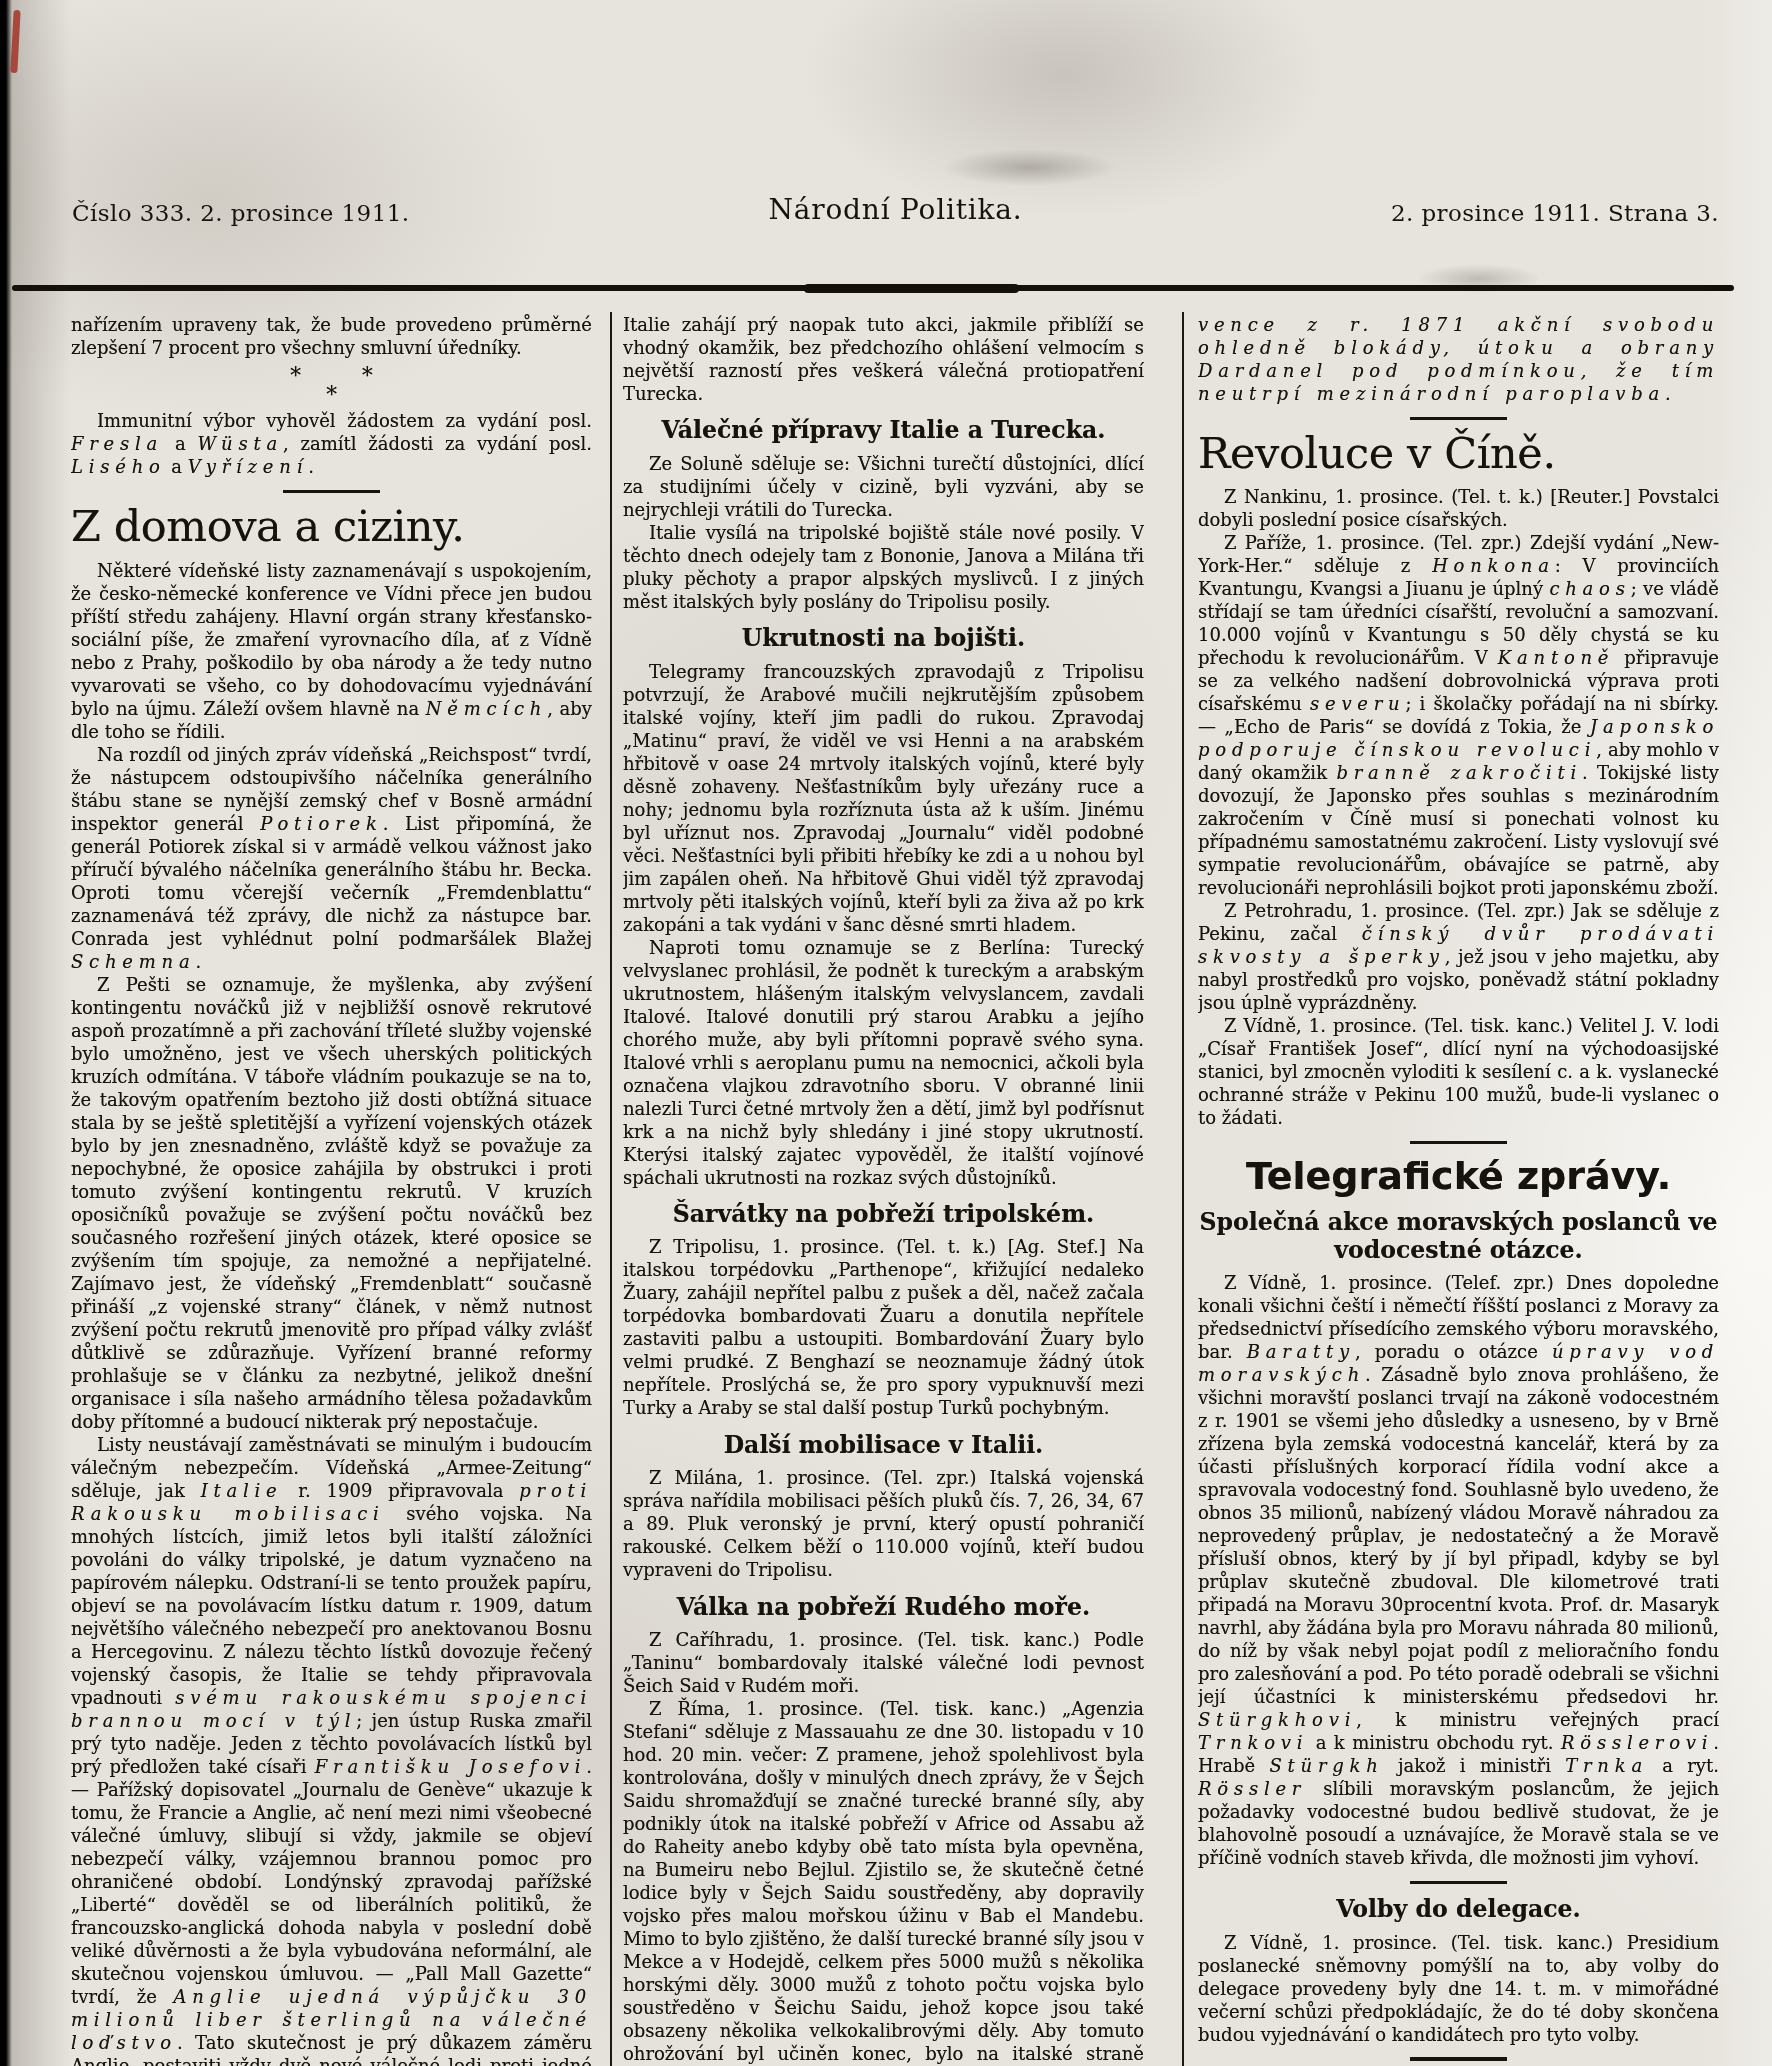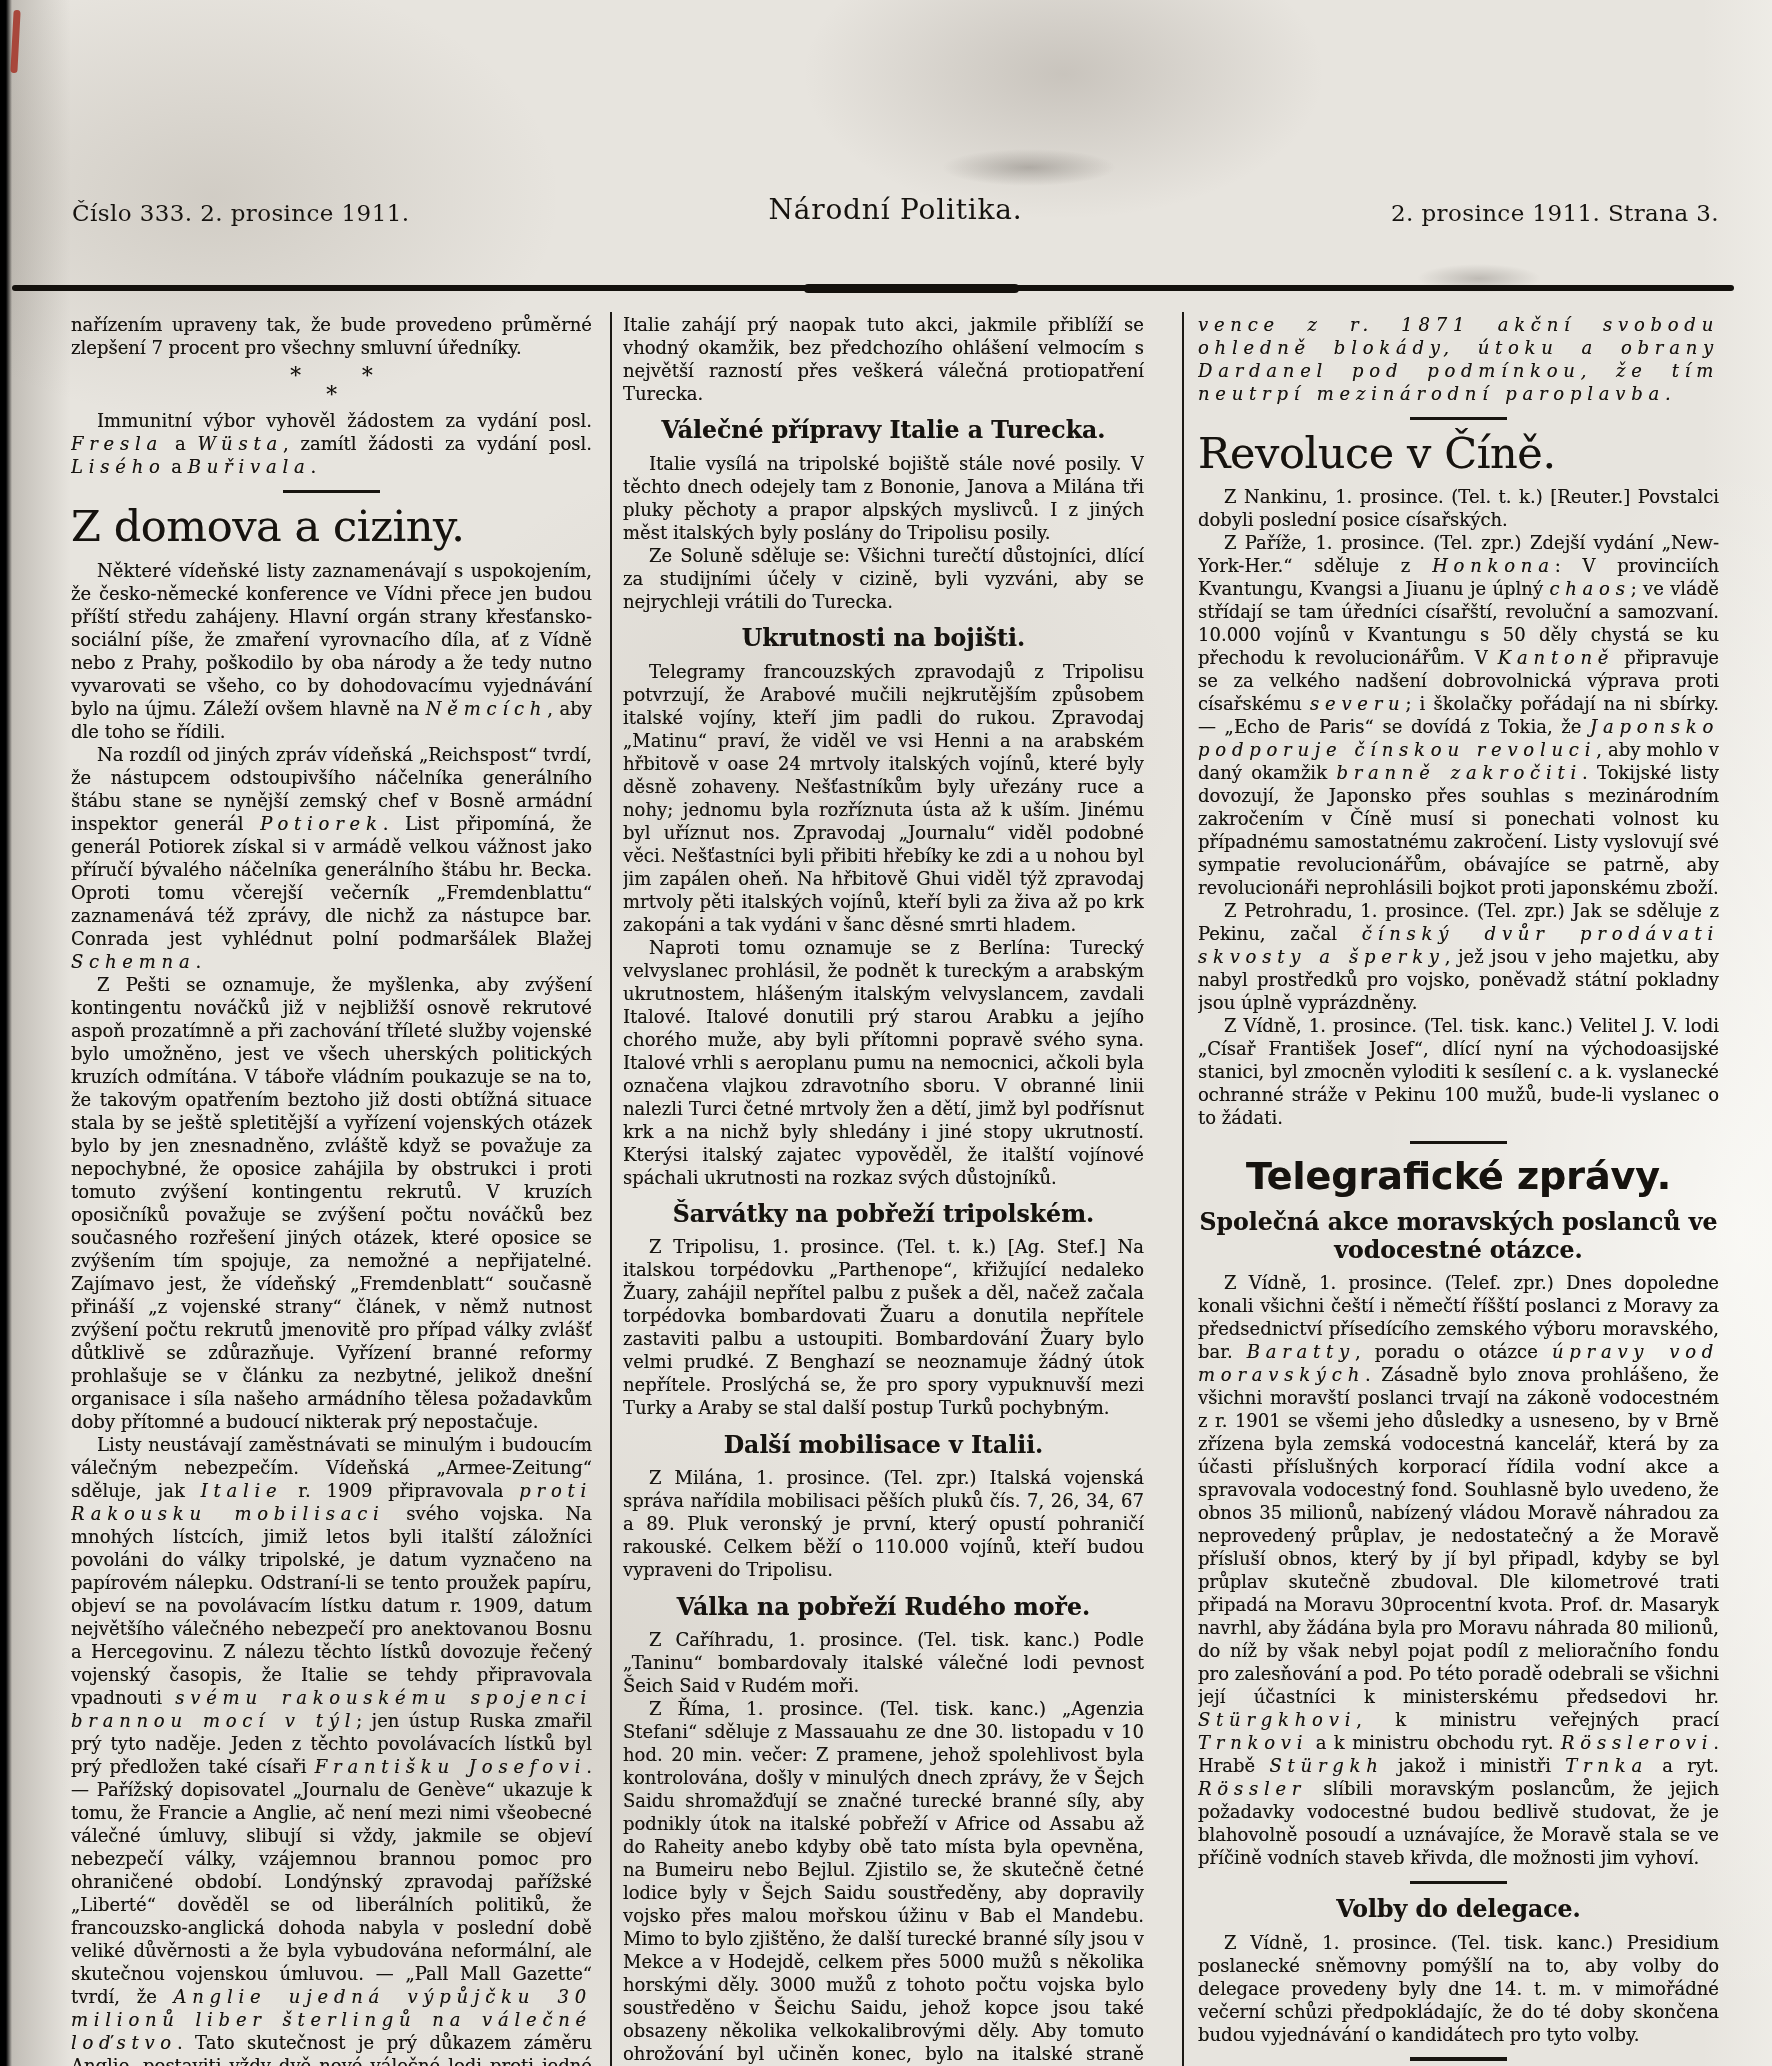--- a/index.html
+++ b/index.html
@@ -71,34 +71,34 @@
     <span class="hdr-left">Číslo 333. 2. prosince 1911.</span>
     <span class="hdr-center">Národní Politika.</span>
     <span class="hdr-right">2. prosince 1911. Strana 3.</span>
   </div>
   <div class="head-rule"></div>
 
   <div class="col col-0">
       <p class="b-cont">nařízením upraveny tak, že bude provedeno průměrné zlepšení 7 procent pro všechny smluvní úředníky.</p>
       <div class="b-stars">* *
 *</div>
-      <p class="b-p"><b>Immunitní výbor</b> vyhověl žádostem za vydání posl. <span class="sp">Fresla</span> a <span class="sp">Wüsta</span>, zamítl žádosti za vydání posl. <span class="sp">Lisého</span> a <span class="sp">Buřivala</span>.</p>
+      <p class="b-p"><b>Immunitní výbor</b> vyhověl žádostem za vydání posl. <span class="sp">Fresla</span> a <span class="sp">Wüsta</span>, zamítl žádosti za vydání posl. <span class="sp">Lisého</span> a <span class="sp">Vyřízení</span>.</p>
       <div class="b-rule"></div>
       <h2 class="b-h1">Z domova a ciziny.</h2>
       <p class="b-p">Některé vídeňské listy zaznamenávají s uspokojením, že česko-německé konference ve Vídni přece jen budou příští středu zahájeny. Hlavní orgán strany křesťansko-sociální píše, že zmaření vyrovnacího díla, ať z Vídně nebo z Prahy, poškodilo by oba národy a že tedy nutno vyvarovati se všeho, co by dohodovacímu vyjednávání bylo na újmu. Záleží ovšem hlavně na <span class="sp">Němcích</span>, aby dle toho se řídili.</p>
       <p class="b-p">Na rozdíl od jiných zpráv vídeňská „Reichspost“ tvrdí, že <b>nástupcem odstoupivšího náčelníka generálního štábu</b> stane se nynější zemský chef v Bosně armádní inspektor generál <span class="sp">Potiorek</span>. List připomíná, že generál Potiorek získal si v armádě velkou vážnost jako příručí bývalého náčelníka generálního štábu hr. Becka. Oproti tomu včerejší večerník „Fremdenblattu“ zaznamenává též zprávy, dle nichž za nástupce bar. Conrada jest vyhlédnut polní podmaršálek Blažej <span class="sp">Schemna</span>.</p>
       <p class="b-p">Z Pešti se oznamuje, že myšlenka, aby <b>zvýšení kontingentu nováčků</b> již v nejbližší osnově rekrutové aspoň prozatímně a při zachování tříleté služby vojenské bylo umožněno, jest ve všech uherských politických kruzích odmítána. V táboře vládním poukazuje se na to, že takovým opatřením beztoho již dosti obtížná situace stala <b>by se ještě spletitější</b> a vyřízení vojenských otázek bylo by jen znesnadněno, zvláště když se považuje za nepochybné, že oposice zahájila by obstrukci i proti tomuto zvýšení kontingentu rekrutů. V kruzích oposičníků považuje se zvýšení počtu nováčků bez současného rozřešení jiných otázek, které oposice se zvýšením tím spojuje, za nemožné a nepřijatelné. Zajímavo jest, že vídeňský „Fremdenblatt“ současně přináší „z vojenské strany“ článek, v němž nutnost zvýšení počtu rekrutů jmenovitě pro případ války zvlášť důtklivě se zdůrazňuje. Vyřízení branné reformy prohlašuje se v článku za nezbytné, jelikož dnešní organisace i síla našeho armádního tělesa požadavkům doby přítomné a budoucí nikterak prý nepostačuje.</p>
       <p class="b-p">Listy neustávají zaměstnávati se minulým i budoucím válečným nebezpečím. Vídeňská „Armee-Zeitung“ sděluje, jak <span class="sp">Italie</span> r. 1909 připravovala <span class="sp">proti Rakousku mobilisaci</span> svého vojska. Na mnohých lístcích, jimiž letos byli italští záložníci povoláni do války tripolské, je datum vyznačeno na papírovém nálepku. Odstraní-li se tento proužek papíru, objeví se na povolávacím lístku datum r. 1909, datum největšího válečného nebezpečí pro anektovanou Bosnu a Hercegovinu. Z nálezu těchto lístků dovozuje řečený vojenský časopis, že Italie se tehdy připravovala vpadnouti <span class="sp">svému rakouskému spojenci brannou mocí v týl</span>; jen ústup Ruska zmařil prý tyto naděje. Jeden z těchto povolávacích lístků byl prý předložen také císaři <span class="sp">Františku Josefovi</span>. — Pařížský dopisovatel „Journalu de Genève“ ukazuje k tomu, že Francie a Anglie, ač není mezi nimi všeobecné válečné úmluvy, slibují si vždy, jakmile se objeví nebezpečí války, vzájemnou brannou pomoc pro ohraničené období. Londýnský zpravodaj pařížské „Liberté“ dověděl se od liberálních politiků, že francouzsko-anglická dohoda nabyla v poslední době veliké důvěrnosti a že byla vybudována neformální, ale skutečnou vojenskou úmluvou. — „Pall Mall Gazette“ tvrdí, že <span class="sp">Anglie ujedná výpůjčku 30 milionů liber šterlingů na válečné loďstvo</span>. Tato skutečnost je prý důkazem záměru Anglie, postaviti vždy dvě nové válečné lodi proti jedné nové válečné lodi německé.</p>
     </div>
   <div class="vrule vr1"></div>
   <div class="col col-1">
       <p class="b-cont">Italie zahájí prý naopak tuto akci, jakmile přiblíží se vhodný okamžik, bez předchozího ohlášení velmocím s největší razností přes veškerá válečná protiopatření Turecka.</p>
       <h2 class="b-h2">Válečné přípravy Italie a Turecka.</h2>
+      <p class="b-p">Ze Soluně sděluje se: Všichni turečtí důstojníci, dlící za studijními účely v cizině, byli vyzváni, aby se nejrychleji vrátili do Turecka.</p>
       <p class="b-p">Italie vysílá na tripolské bojiště stále nové posily. V těchto dnech odejely tam z Bononie, Janova a Milána tři pluky pěchoty a prapor alpských myslivců. I z jiných měst italských byly poslány do Tripolisu posily.</p>
-      <p class="b-p">Ze Soluně sděluje se: Všichni turečtí důstojníci, dlící za studijními účely v cizině, byli vyzváni, aby se nejrychleji vrátili do Turecka.</p>
       <h2 class="b-h2">Ukrutnosti na bojišti.</h2>
       <p class="b-p">Telegramy francouzských zpravodajů z Tripolisu potvrzují, že Arabové mučili nejkrutějším způsobem italské vojíny, kteří jim padli do rukou. Zpravodaj „Matinu“ praví, že viděl ve vsi Henni a na arabském hřbitově v oase 24 mrtvoly italských vojínů, které byly děsně zohaveny. Nešťastníkům byly <b>uřezány ruce a nohy;</b> jednomu byla <b>rozříznuta ústa až k uším.</b> Jinému byl <b>uříznut nos.</b> Zpravodaj „Journalu“ viděl podobné věci. Nešťastníci <b>byli přibiti hřebíky ke zdi a u nohou byl jim zapálen oheň.</b> Na hřbitově Ghui viděl týž zpravodaj mrtvoly pěti italských vojínů, kteří <b>byli za živa až po krk zakopáni</b> a tak vydáni v šanc děsné smrti hladem.</p>
       <p class="b-p">Naproti tomu oznamuje se z Berlína: Turecký velvyslanec prohlásil, že podnět k tureckým a arabským ukrutnostem, hlášeným italským velvyslancem, zavdali Italové. <b>Italové donutili prý starou Arabku a jejího chorého muže, aby byli přítomni popravě svého syna.</b> Italové vrhli s aeroplanu pumu na nemocnici, ačkoli byla označena vlajkou zdravotního sboru. V obranné linii nalezli Turci <b>četné mrtvoly žen a dětí,</b> jimž byl <b>podřísnut krk</b> a na nichž byly shledány <b>i jiné stopy ukrutností.</b> Kterýsi italský zajatec vypověděl, že italští vojínové spáchali ukrutnosti na rozkaz svých důstojníků.</p>
       <h2 class="b-h2">Šarvátky na pobřeží tripolském.</h2>
       <p class="b-p"><b>Z Tripolisu,</b> 1. prosince. (Tel. t. k.) [Ag. Stef.] Na italskou torpédovku „Parthenope“, křižující nedaleko Žuary, zahájil nepřítel palbu z pušek a děl, načež začala torpédovka bombardovati Žuaru a donutila nepřítele zastaviti palbu a ustoupiti. Bombardování Žuary bylo velmi prudké. Z Benghazí se neoznamuje žádný útok nepřítele. Proslýchá se, že pro spory vypuknuvší mezi Turky a Araby se stal další postup Turků pochybným.</p>
       <h2 class="b-h2">Další mobilisace v Italii.</h2>
       <p class="b-p"><b>Z Milána,</b> 1. prosince. (Tel. zpr.) Italská vojenská správa nařídila mobilisaci pěších pluků čís. 7, 26, 34, 67 a 89. Pluk veronský je první, který opustí pohraničí rakouské. Celkem běží o 110.000 vojínů, kteří budou vypraveni do Tripolisu.</p>
       <h2 class="b-h2">Válka na pobřeží Rudého moře.</h2>
       <p class="b-p"><b>Z Caříhradu,</b> 1. prosince. (Tel. tisk. kanc.) <b>Podle „Taninu“ bombardovaly italské válečné lodi pevnost Šeich Said v Rudém moři.</b></p>
       <p class="b-p"><b>Z Říma,</b> 1. prosince. (Tel. tisk. kanc.) „Agenzia Stefani“ sděluje z Massauahu ze dne 30. listopadu v 10 hod. 20 min. večer: Z pramene, jehož spolehlivost byla kontrolována, došly v minulých dnech zprávy, že v Šejch Saidu shromažďují se značné turecké branné síly, aby podnikly útok na italské pobřeží v Africe od Assabu až do Raheity anebo kdyby obě tato místa byla opevněna, na Bumeiru nebo Bejlul. Zjistilo se, že skutečně četné lodice byly v Šejch Saidu soustředěny, aby dopravily vojsko přes malou mořskou úžinu v Bab el Mandebu. Mimo to bylo zjištěno, že další turecké branné síly jsou v Mekce a v Hodejdě, celkem přes 5000 mužů s několika horskými děly. 3000 mužů z tohoto počtu vojska bylo soustředěno v Šeichu Saidu, jehož kopce jsou také obsazeny několika velkokalibrovými děly. Aby tomuto ohrožování byl učiněn konec, bylo na italské straně usneseno zahájiti akci našich válečných lodí na arabském pobřeží. Se zřetelem na anglické královské manžele, kteří právě pluli Rudým mořem na cestě do Indie, byla akce odložena z 22. na 26. listopad. Zatím naši zvědové hlásili, že guvernér taiský dostal telegrafické instrukce z Caříhradu a že odtud došel rozkaz, aby byl připraven k jednání. Všechno to vedlo k domněnce, že po musulmanském svátku má býti zahájena akce proti našemu pobřeží a našim válečným lodím bylo uloženo, aby tuto akci předešly a ji zmařily. Doposud nedošla žádná zpráva, zdali zahájeno bylo bombardování míst na arabském pobřeží, kde jest turecké vojsko soustředěno. Na každý způsob dojde k tomuto bombardování co nejdříve, jestliže už k němu nedošlo.</p>

